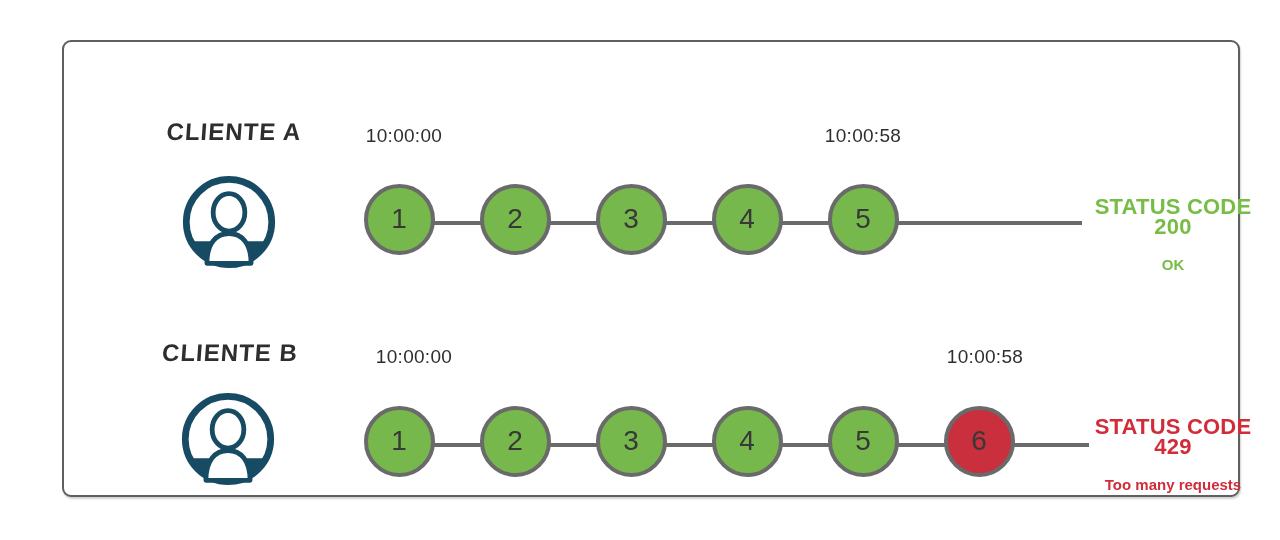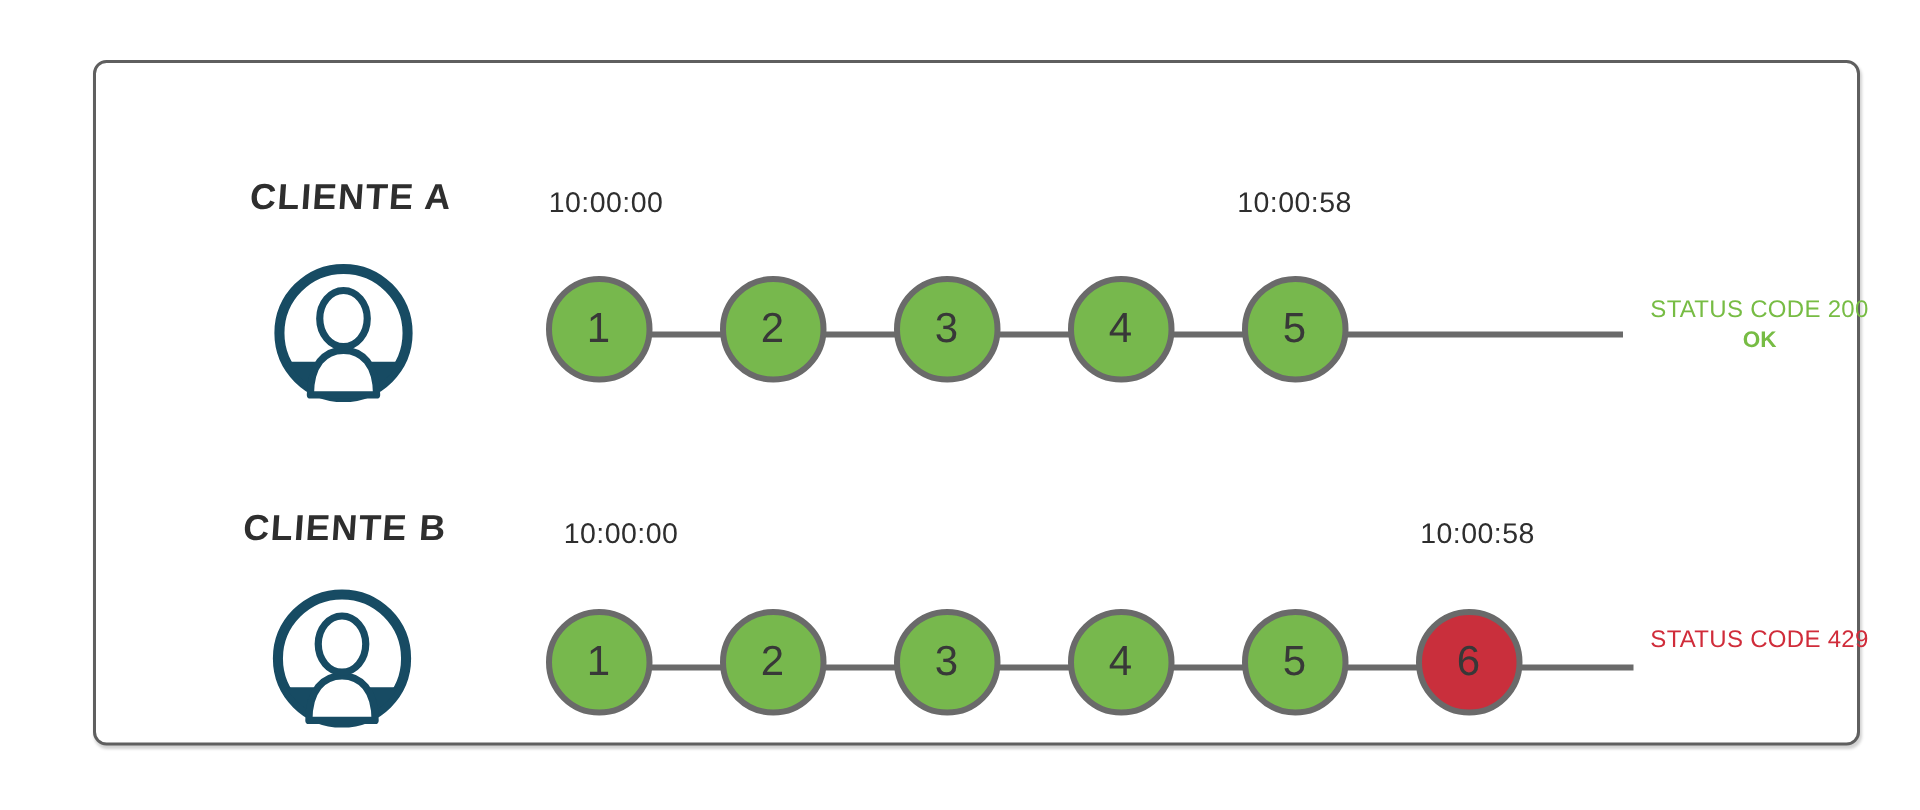--- a/index.html
+++ b/index.html
@@ -44,22 +44,22 @@
   .line-b{left:339px;top:401px;width:686px;}
   .chain{position:absolute;left:0;top:0;width:100%;height:100%;pointer-events:none;}
   .req{
     position:absolute;width:71px;height:71px;border-radius:50%;
     border:4px solid var(--circle_border);
     display:flex;align-items:center;justify-content:center;
     font-size:28px;color:var(--number);background:var(--green);
   }
   .req.blocked{background:var(--red);}
   .status{position:absolute;width:186px;text-align:center;line-height:20px;}
-  .status .l1{font-size:16px;font-weight:400;letter-spacing:0.2px;}
-  .status .l2{font-size:15px;font-weight:700;margin-top:0;}
+  .status .l1{font-size:22px;font-weight:700;letter-spacing:0.2px;}
+  .status .l2{font-size:15px;font-weight:700;margin-top:18px;}
   .status-a{left:1016px;top:155px;color:var(--green_text);}
   .status-b{left:1016px;top:375px;color:var(--red_text);}
 </style>
 </head>
 <body>
 
 <div class="stage">
   <div class="frame">
 
     <div>
@@ -106,17 +106,18 @@
           <div class="req" style="left: 299.5px; top: 363.5px;">1</div>
           <div class="req" style="left: 415.5px; top: 363.5px;">2</div>
           <div class="req" style="left: 531.5px; top: 363.5px;">3</div>
           <div class="req" style="left: 647.5px; top: 363.5px;">4</div>
           <div class="req" style="left: 763.5px; top: 363.5px;">5</div>
           <div class="req blocked" style="left: 879.5px; top: 363.5px;">6</div>
         </div>
 
       <div class="status status-b">
         <div class="l1">STATUS CODE 429</div>
+        <div class="l2">Too many requests</div>
       </div>
     </div>
 
   </div>
 </div>
 
 </body></html>

